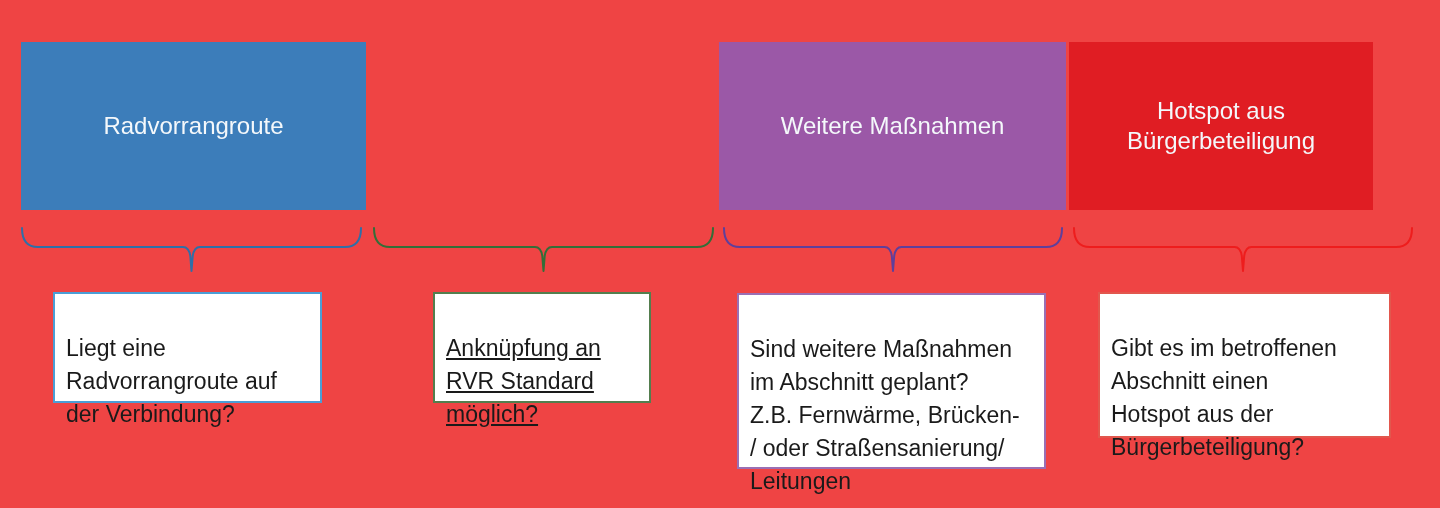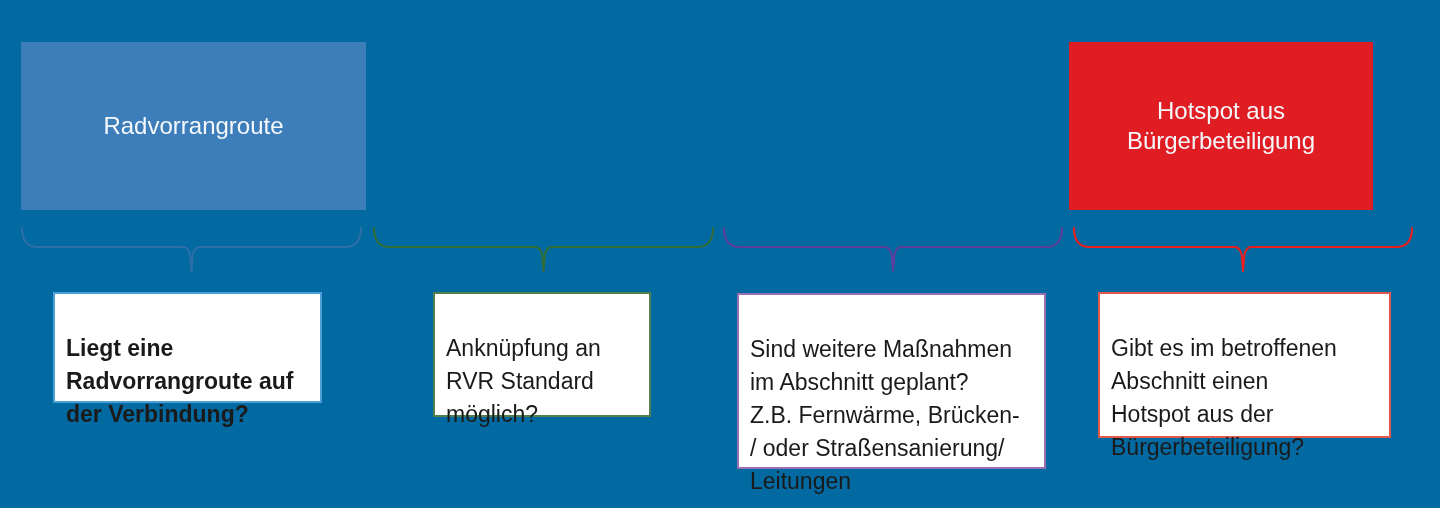--- a/index.html
+++ b/index.html
@@ -1,19 +1,19 @@
 <!DOCTYPE html>
 <html><head>
 <meta charset="utf-8">
 <style>
   html,body{margin:0;padding:0;background:#ffffff;}
   .canvas{
     position:relative;
     width:1440px;height:508px;
-    background:#0369a1;
+    background:#ef4444;
     font-family:"Liberation Sans", sans-serif;
     overflow:hidden;
   }
   .header-box{
     position:absolute;
     top:42px;height:168px;
     background:var(--fill);
     display:flex;align-items:center;justify-content:center;
     text-align:center;
     color:#f4f8fb;
@@ -47,32 +47,35 @@
     position:absolute;
     box-sizing:border-box;
     background:#ffffff;
     border:2px solid var(--border);
     color:#1a1a1a;
     font-size:23px;
     line-height:33px;
     padding:5px 11px;
     white-space:pre-line;
   }
-  .db-0{left:53px;top:292px;width:269px;height:111px;font-weight:bold;}
-  .db-1{left:433px;top:292px;width:218px;height:125px;}
+  .db-0{left:53px;top:292px;width:269px;height:111px;}
+  .db-1{left:433px;top:292px;width:218px;height:111px;text-decoration:underline;}
   .db-2{left:737px;top:293px;width:309px;height:176px;}
   .db-3{left:1098px;top:292px;width:293px;height:146px;}
 </style>
 </head>
 <body>
 
 <div class="canvas">
 
   <div class="header-box hb-0" style="--fill: #3c7dba; --brace: #2e6fa8; --border: #4b9ed6;">
     <span>Radvorrangroute</span>
+  </div>
+  <div class="header-box hb-2" style="--fill: #9b58a7; --brace: #5f3f9b; --border: #9a6fb4;">
+    <span>Weitere Maßnahmen</span>
   </div>
   <div class="header-box hb-3" style="--fill: #e01d23; --brace: #ee1d1d; --border: #e2574d;">
     <span>Hotspot aus
 Bürgerbeteiligung</span>
   </div>
 
   <div class="brace br-0" style="--fill: #3c7dba; --brace: #2e6fa8; --border: #4b9ed6;">
     <svg viewBox="0 0 345 46" preserveAspectRatio="none" aria-hidden="true">
       <path d="M 3,2 C 3,15 9,21 19,21 L 164,21 C 169,21 170.5,25 171.3,30 L 172.5,45 L 173.7,30 C 174.5,25 176,21 181,21 L 326,21 C 336,21 342,15 342,2"></path>
     </svg>

